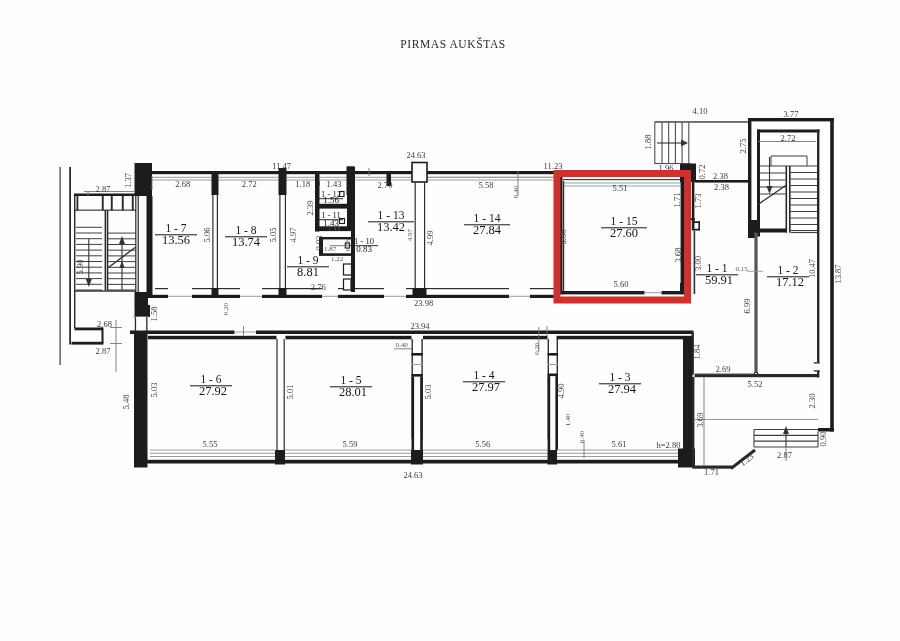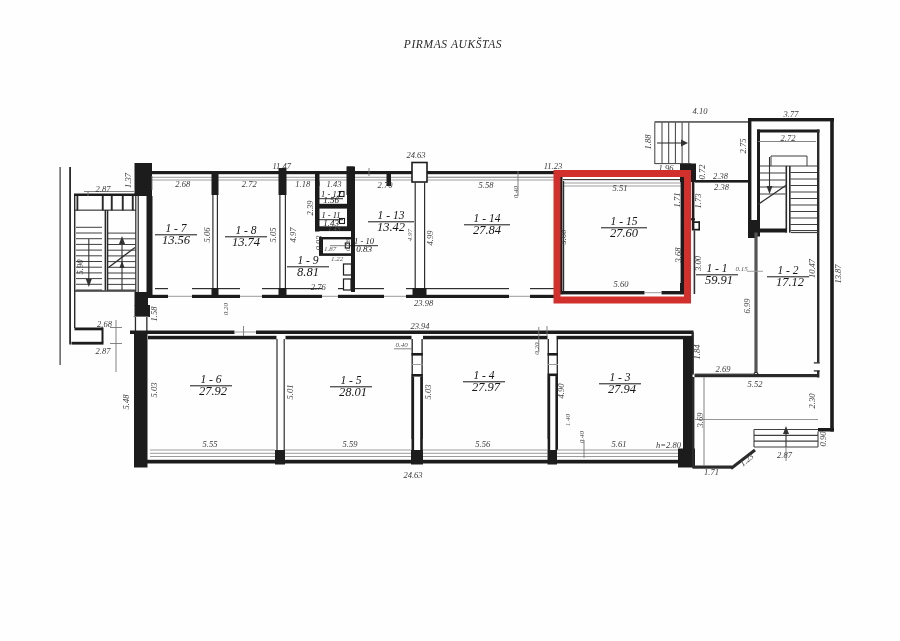--- a/index.html
+++ b/index.html
@@ -1,16 +1,16 @@
 <!DOCTYPE html>
 <html><head>
 <meta charset="utf-8">
 <style>
   html,body{margin:0;padding:0;background:#ffffff;}
-  .page{width:900px;height:641px;position:relative;background:#fefefe;overflow:hidden;font-style:italic;}
+  .page{width:900px;height:641px;position:relative;background:#fefefe;overflow:hidden;}
   text{font-family:"Liberation Serif", serif;}
   .dim{font-size:8.5px;fill:#3a3a3a;}
   .dims{font-size:7px;fill:#555;}
   .rn{font-size:11.5px;fill:#161616;}
   .ra{font-size:12.5px;fill:#161616;}
   .rns{font-size:8.5px;fill:#161616;}
   .ras{font-size:9px;fill:#161616;}
 </style>
 </head>
 <body>

